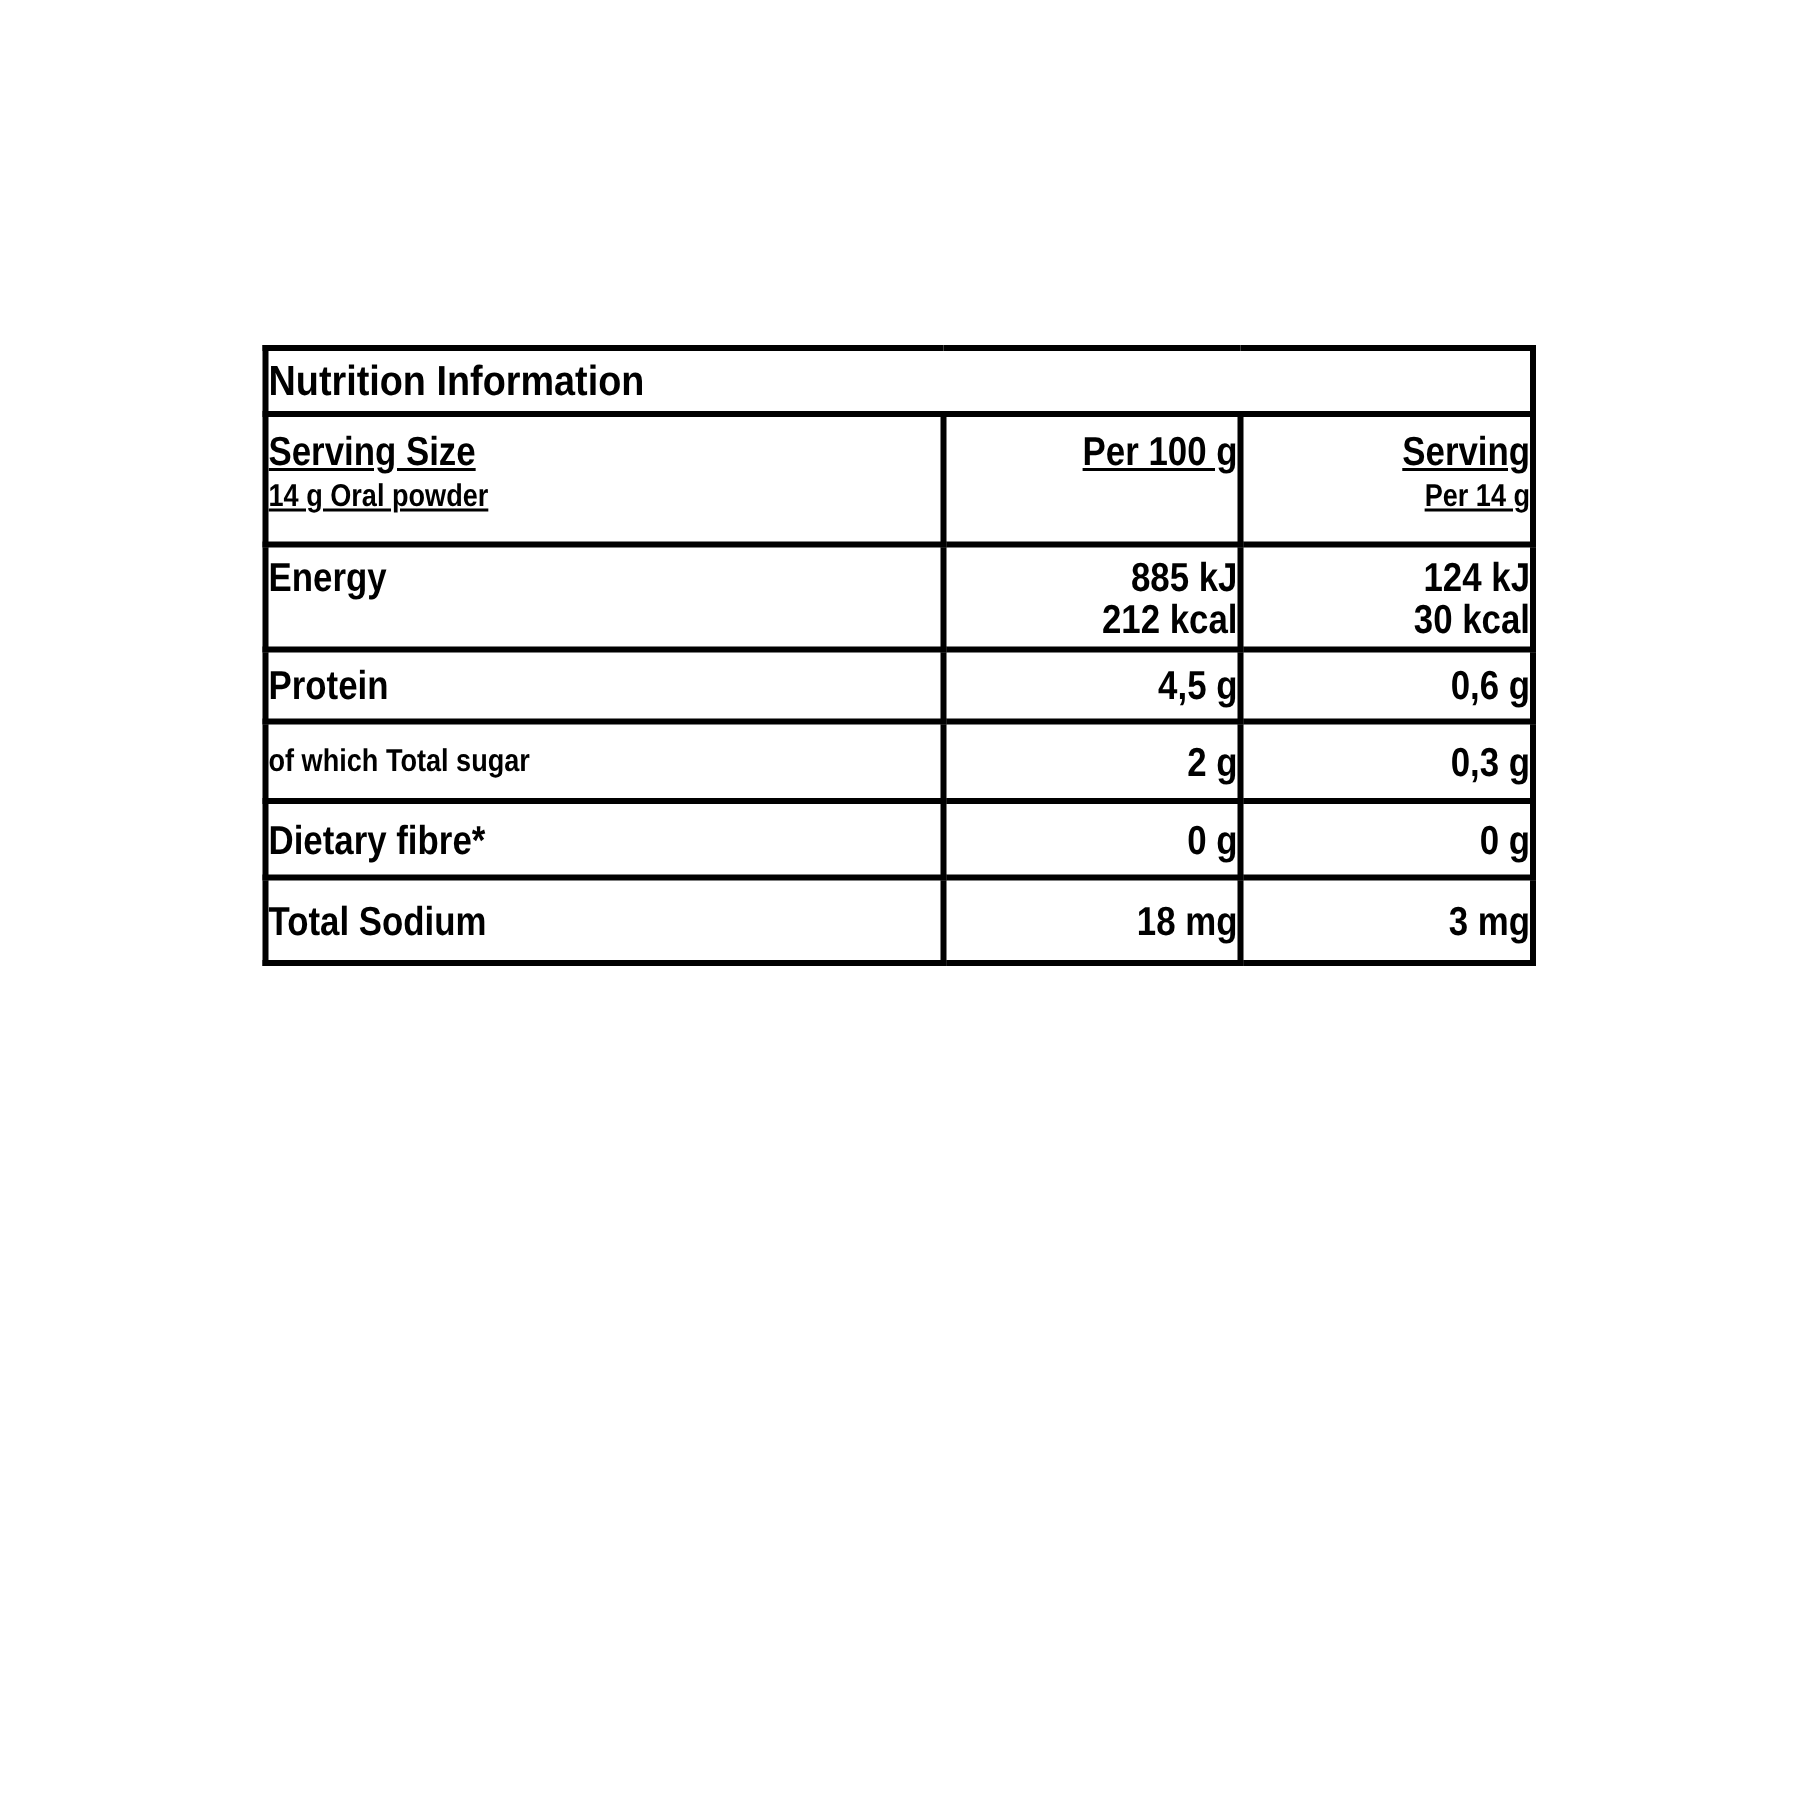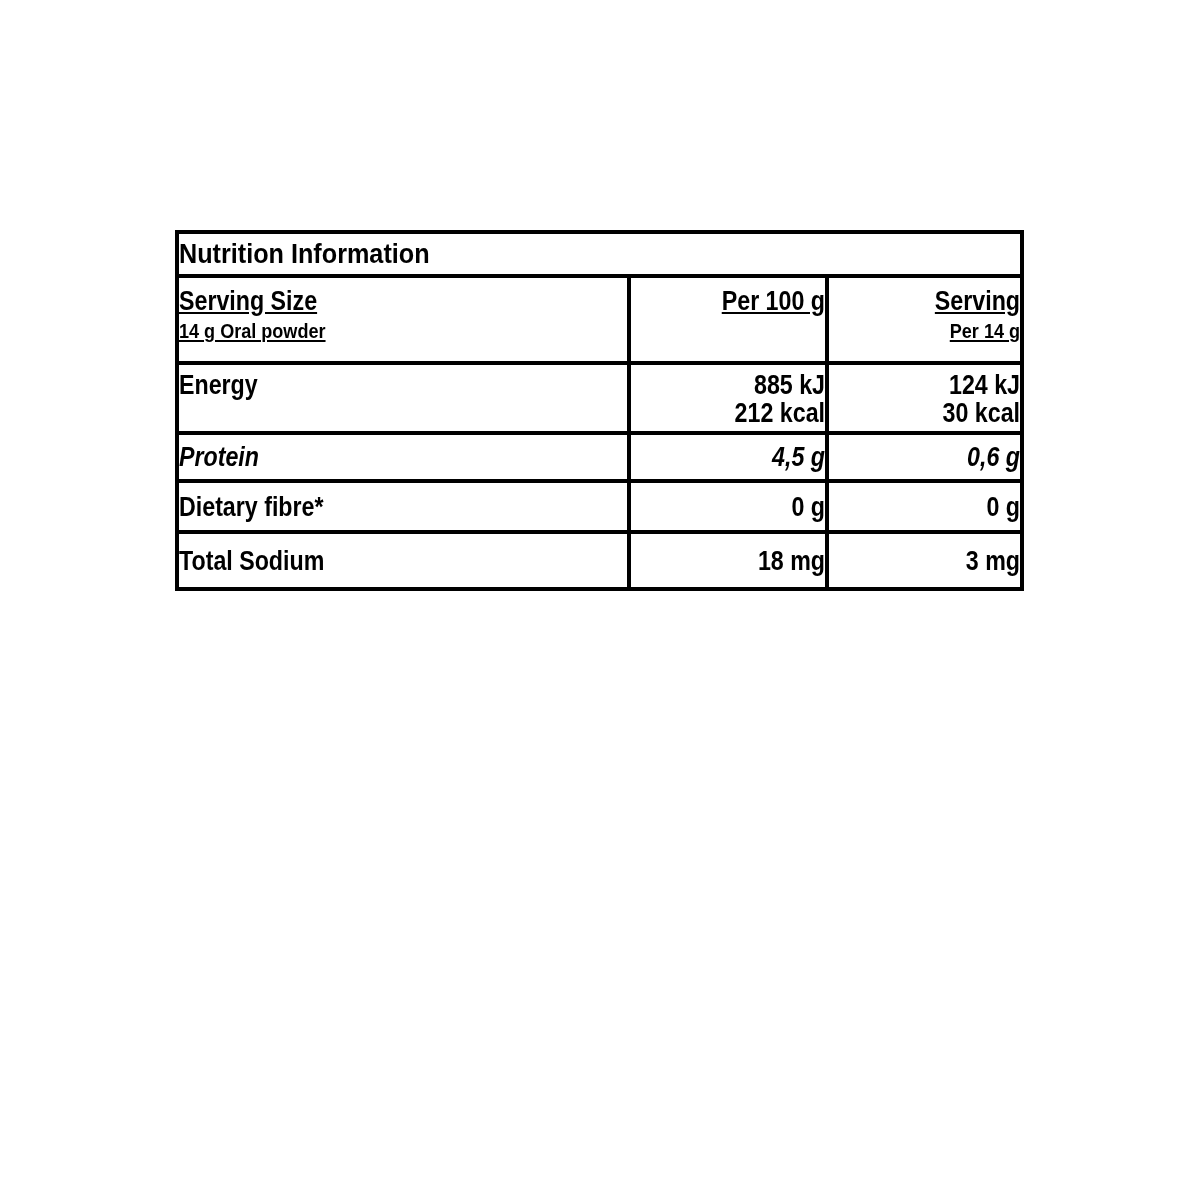--- a/index.html
+++ b/index.html
@@ -32,21 +32,21 @@
     vertical-align: middle;
     overflow: hidden;
   }
   td.c1 { padding-left: 22px; }
   td.c2, td.c3 { padding-right: 28px; }
 
   
   tr.r-title  td { height: 40px; }
   tr.r-header td { height: 74px; vertical-align: top; padding-top: 9px; text-decoration: underline; }
   tr.r-energy td { height: 60px; vertical-align: top; padding-top: 6px; }
-  tr.r-protein td { height: 44px; font-style: italic; }
+  tr.r-protein td { height: 44px; }
   tr.r-carb    td { height: 45px; }
   tr.r-sugar   td { height: 49px; }
   tr.r-fat     td { height: 47px; }
   tr.r-satfat  td { height: 47px; }
   tr.r-fibre   td { height: 47px; }
   tr.r-sodium  td { height: 53px; }
 
   
   .t-title {
     display: inline-block;
@@ -181,20 +181,31 @@
       </td>
       <td class="c2">
         <span class="t-val">4,5 g</span>
       </td>
       <td class="c3">
         <span class="t-val">0,6 g</span>
       </td>
     </tr>
 
 
+    <tr class="r-sugar">
+      <td class="c1">
+        <span class="t-name-sub">of which Total sugar</span>
+      </td>
+      <td class="c2">
+        <span class="t-val">2 g</span>
+      </td>
+      <td class="c3">
+        <span class="t-val">0,3 g</span>
+      </td>
+    </tr>
 
 
 
     <tr class="r-fibre">
       <td class="c1">
         <span class="t-name">Dietary fibre*</span>
       </td>
       <td class="c2">
         <span class="t-val">0 g</span>
       </td>

